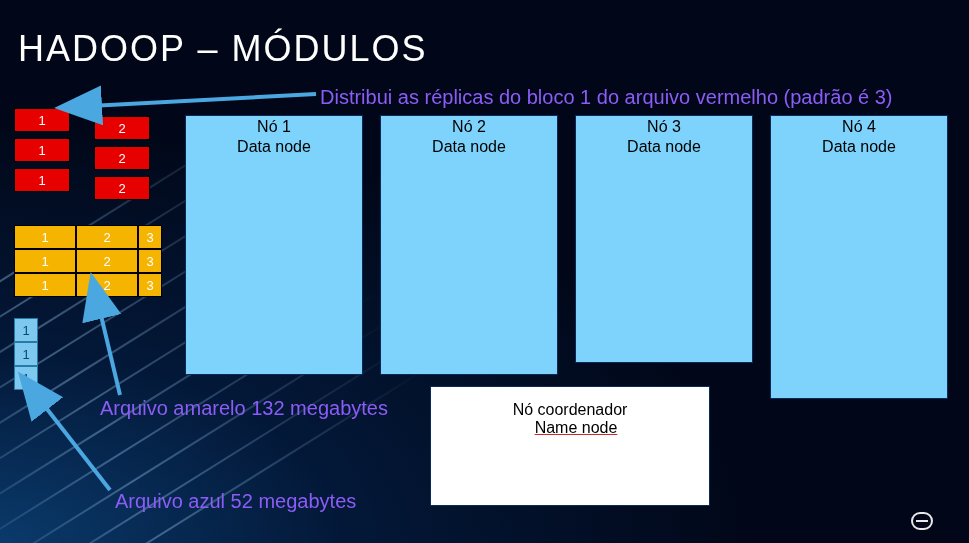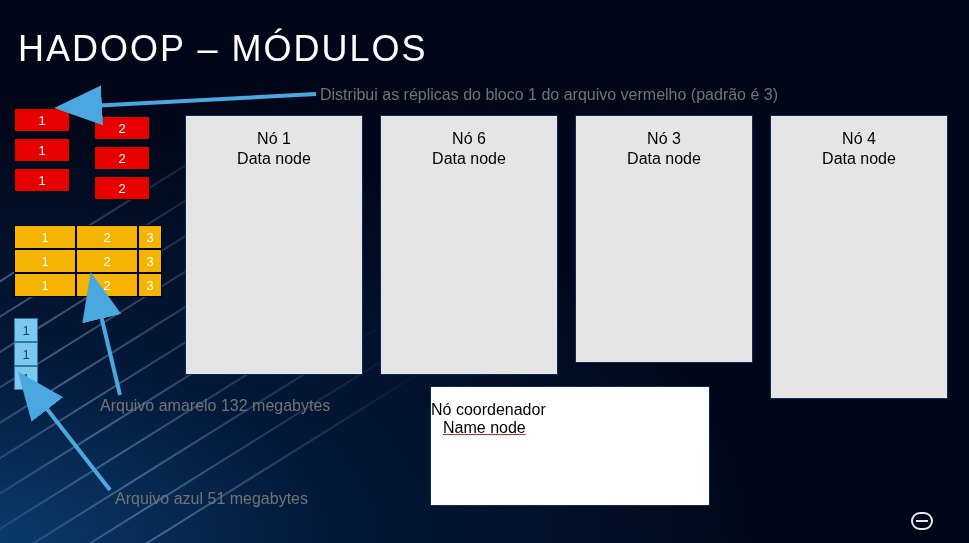--- a/index.html
+++ b/index.html
@@ -16,52 +16,52 @@
   .title {
     position: absolute;
     left: 18px;
     top: 28px;
     font-size: 36px;
     font-weight: 300;
     letter-spacing: 2px;
   }
   .annotation {
     position: absolute;
-    font-size: 16px;
-    color: #737373;
+    font-size: 20px;
+    color: #8b5cf6;
   }
   .red-block, .yellow-block, .blue-block {
     position: absolute;
     text-align: center;
     font-size: 13px;
     color: #fff;
     line-height: 1;
     display: flex;
     align-items: center;
     justify-content: center;
   }
   .red-block { background: #e60000; border: 1px solid #000; }
   .yellow-block { background: #f5b400; border: 1px solid #000; }
   .blue-block { background: #7ec8ef; border: 1px solid #2a7aa8; color: #054a73; }
   .node-box {
     position: absolute;
-    background: #e5e5e5;
+    background: #7dd3fc;
     border: 1px solid #0a2a5a;
     color: #000;
     text-align: center;
-    padding-top: 12px;
+    padding-top: 0;
     font-size: 16px;
   }
   .node-box div { margin: 2px 0; }
   .coord-box {
     position: absolute;
     background: #fff;
     border: 1px solid #0a2a5a;
     color: #000;
-    text-align: left;
+    text-align: center;
     padding-top: 14px;
     font-size: 16px;
   }
   .coord-box .name-node { text-decoration: underline; text-decoration-color: #d02828; margin-left: 12px; }
   .arrow-svg { position: absolute; left:0; top:0; width:969px; height:543px; pointer-events:none; }
   .branding {
     position: absolute;
     right: 28px;
     bottom: 10px;
     font-family: "Consolas", monospace;
@@ -136,39 +136,39 @@
 
 <div class="blue-block" style="left:14px; top:318px; width:24px; height:24px;">1</div>
 <div class="blue-block" style="left:14px; top:342px; width:24px; height:24px;">1</div>
 <div class="blue-block" style="left:14px; top:366px; width:24px; height:24px;">1</div>
 
 <div class="node-box" style="left:185px; top:115px; width:178px; height:260px;">
   <div>Nó 1</div>
   <div>Data node</div>
 </div>
 <div class="node-box" style="left:380px; top:115px; width:178px; height:260px;">
-  <div>Nó 6</div>
+  <div>Nó 2</div>
   <div>Data node</div>
 </div>
 <div class="node-box" style="left:575px; top:115px; width:178px; height:248px;">
   <div>Nó 3</div>
   <div>Data node</div>
 </div>
 <div class="node-box" style="left:770px; top:115px; width:178px; height:284px;">
   <div>Nó 4</div>
   <div>Data node</div>
 </div>
 
 <div class="coord-box" style="left:430px; top:386px; width:280px; height:120px;">
   <div>Nó coordenador</div>
   <div class="name-node">Name node</div>
 </div>
 
 <div class="annotation" style="left:100px; top:397px;">Arquivo amarelo 132 megabytes</div>
-<div class="annotation" style="left:115px; top:490px;">Arquivo azul 51 megabytes</div>
+<div class="annotation" style="left:115px; top:490px;">Arquivo azul 52 megabytes</div>
 
 <svg class="arrow-svg" viewBox="0 0 969 543">
   <defs>
     <marker id="ah" markerWidth="14" markerHeight="14" refX="3" refY="5" orient="auto">
       <path d="M0,0 L12,5 L0,10 Z" fill="#4aa7e0"></path>
     </marker>
   </defs>
   <line x1="316" y1="94" x2="90" y2="106" stroke="#4aa7e0" stroke-width="4" marker-end="url(#ah)"></line>
   <line x1="120" y1="395" x2="99" y2="307" stroke="#4aa7e0" stroke-width="4" marker-end="url(#ah)"></line>
   <line x1="110" y1="490" x2="40" y2="400" stroke="#4aa7e0" stroke-width="4" marker-end="url(#ah)"></line>

